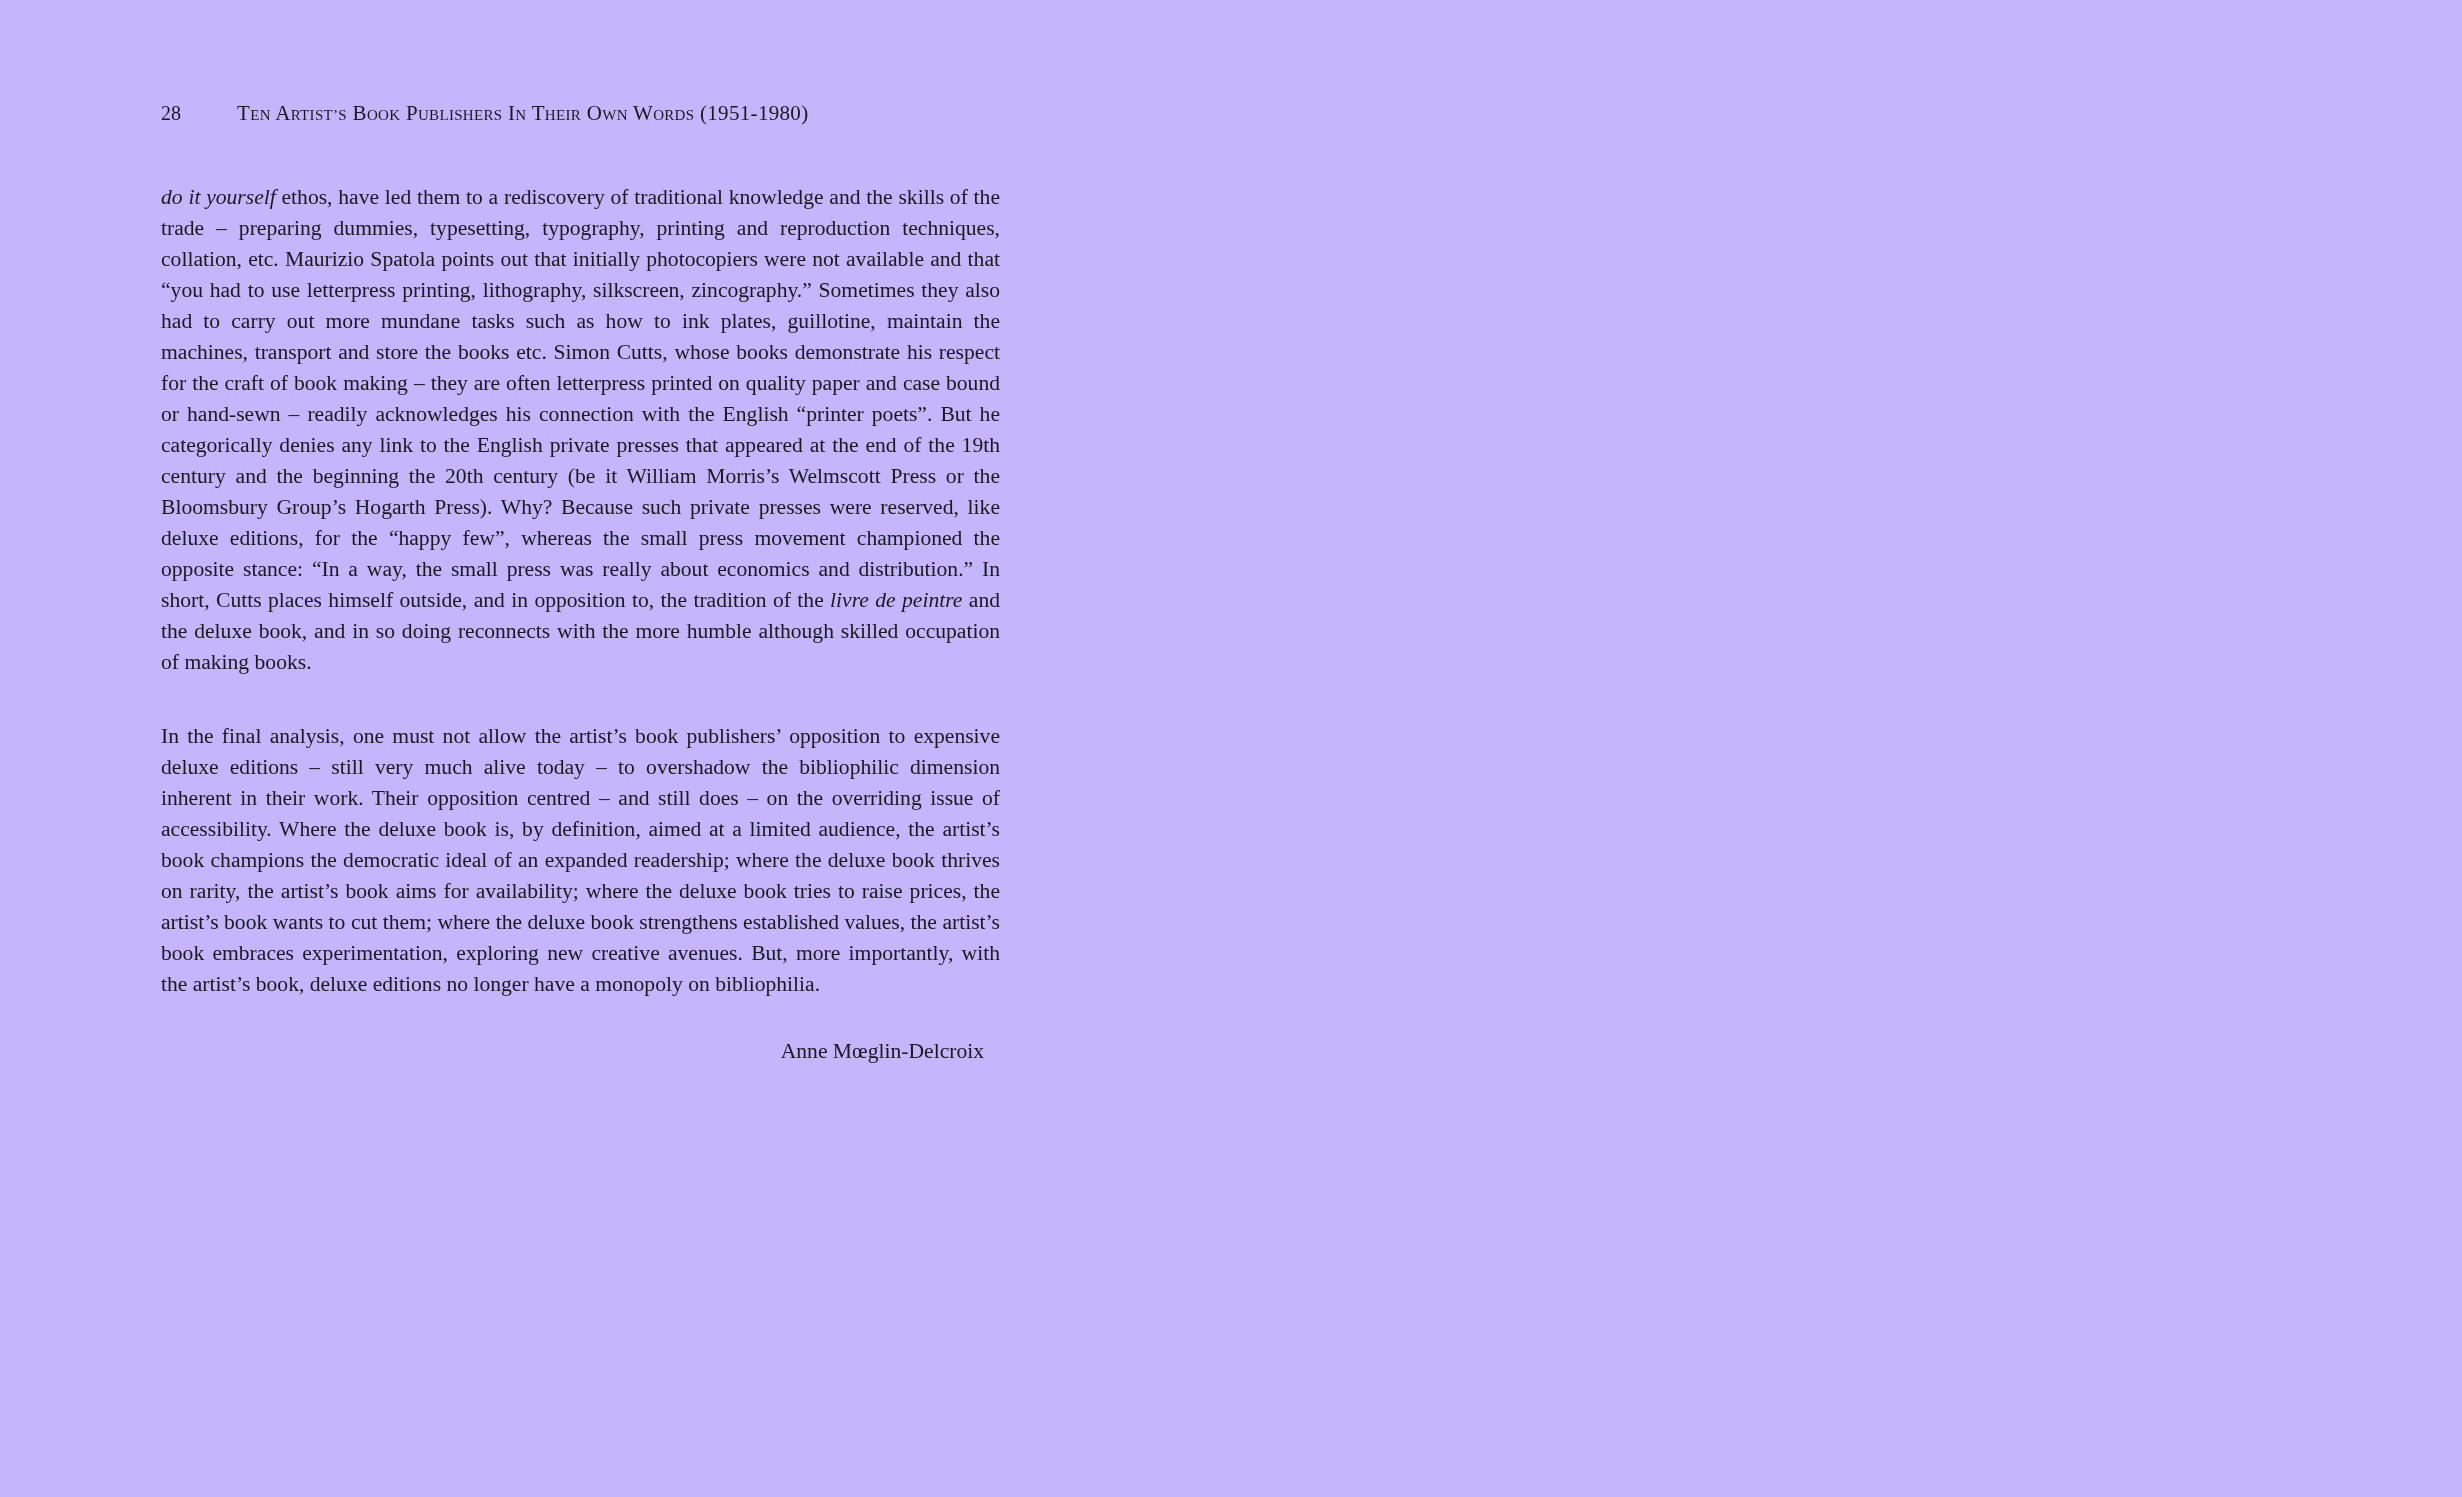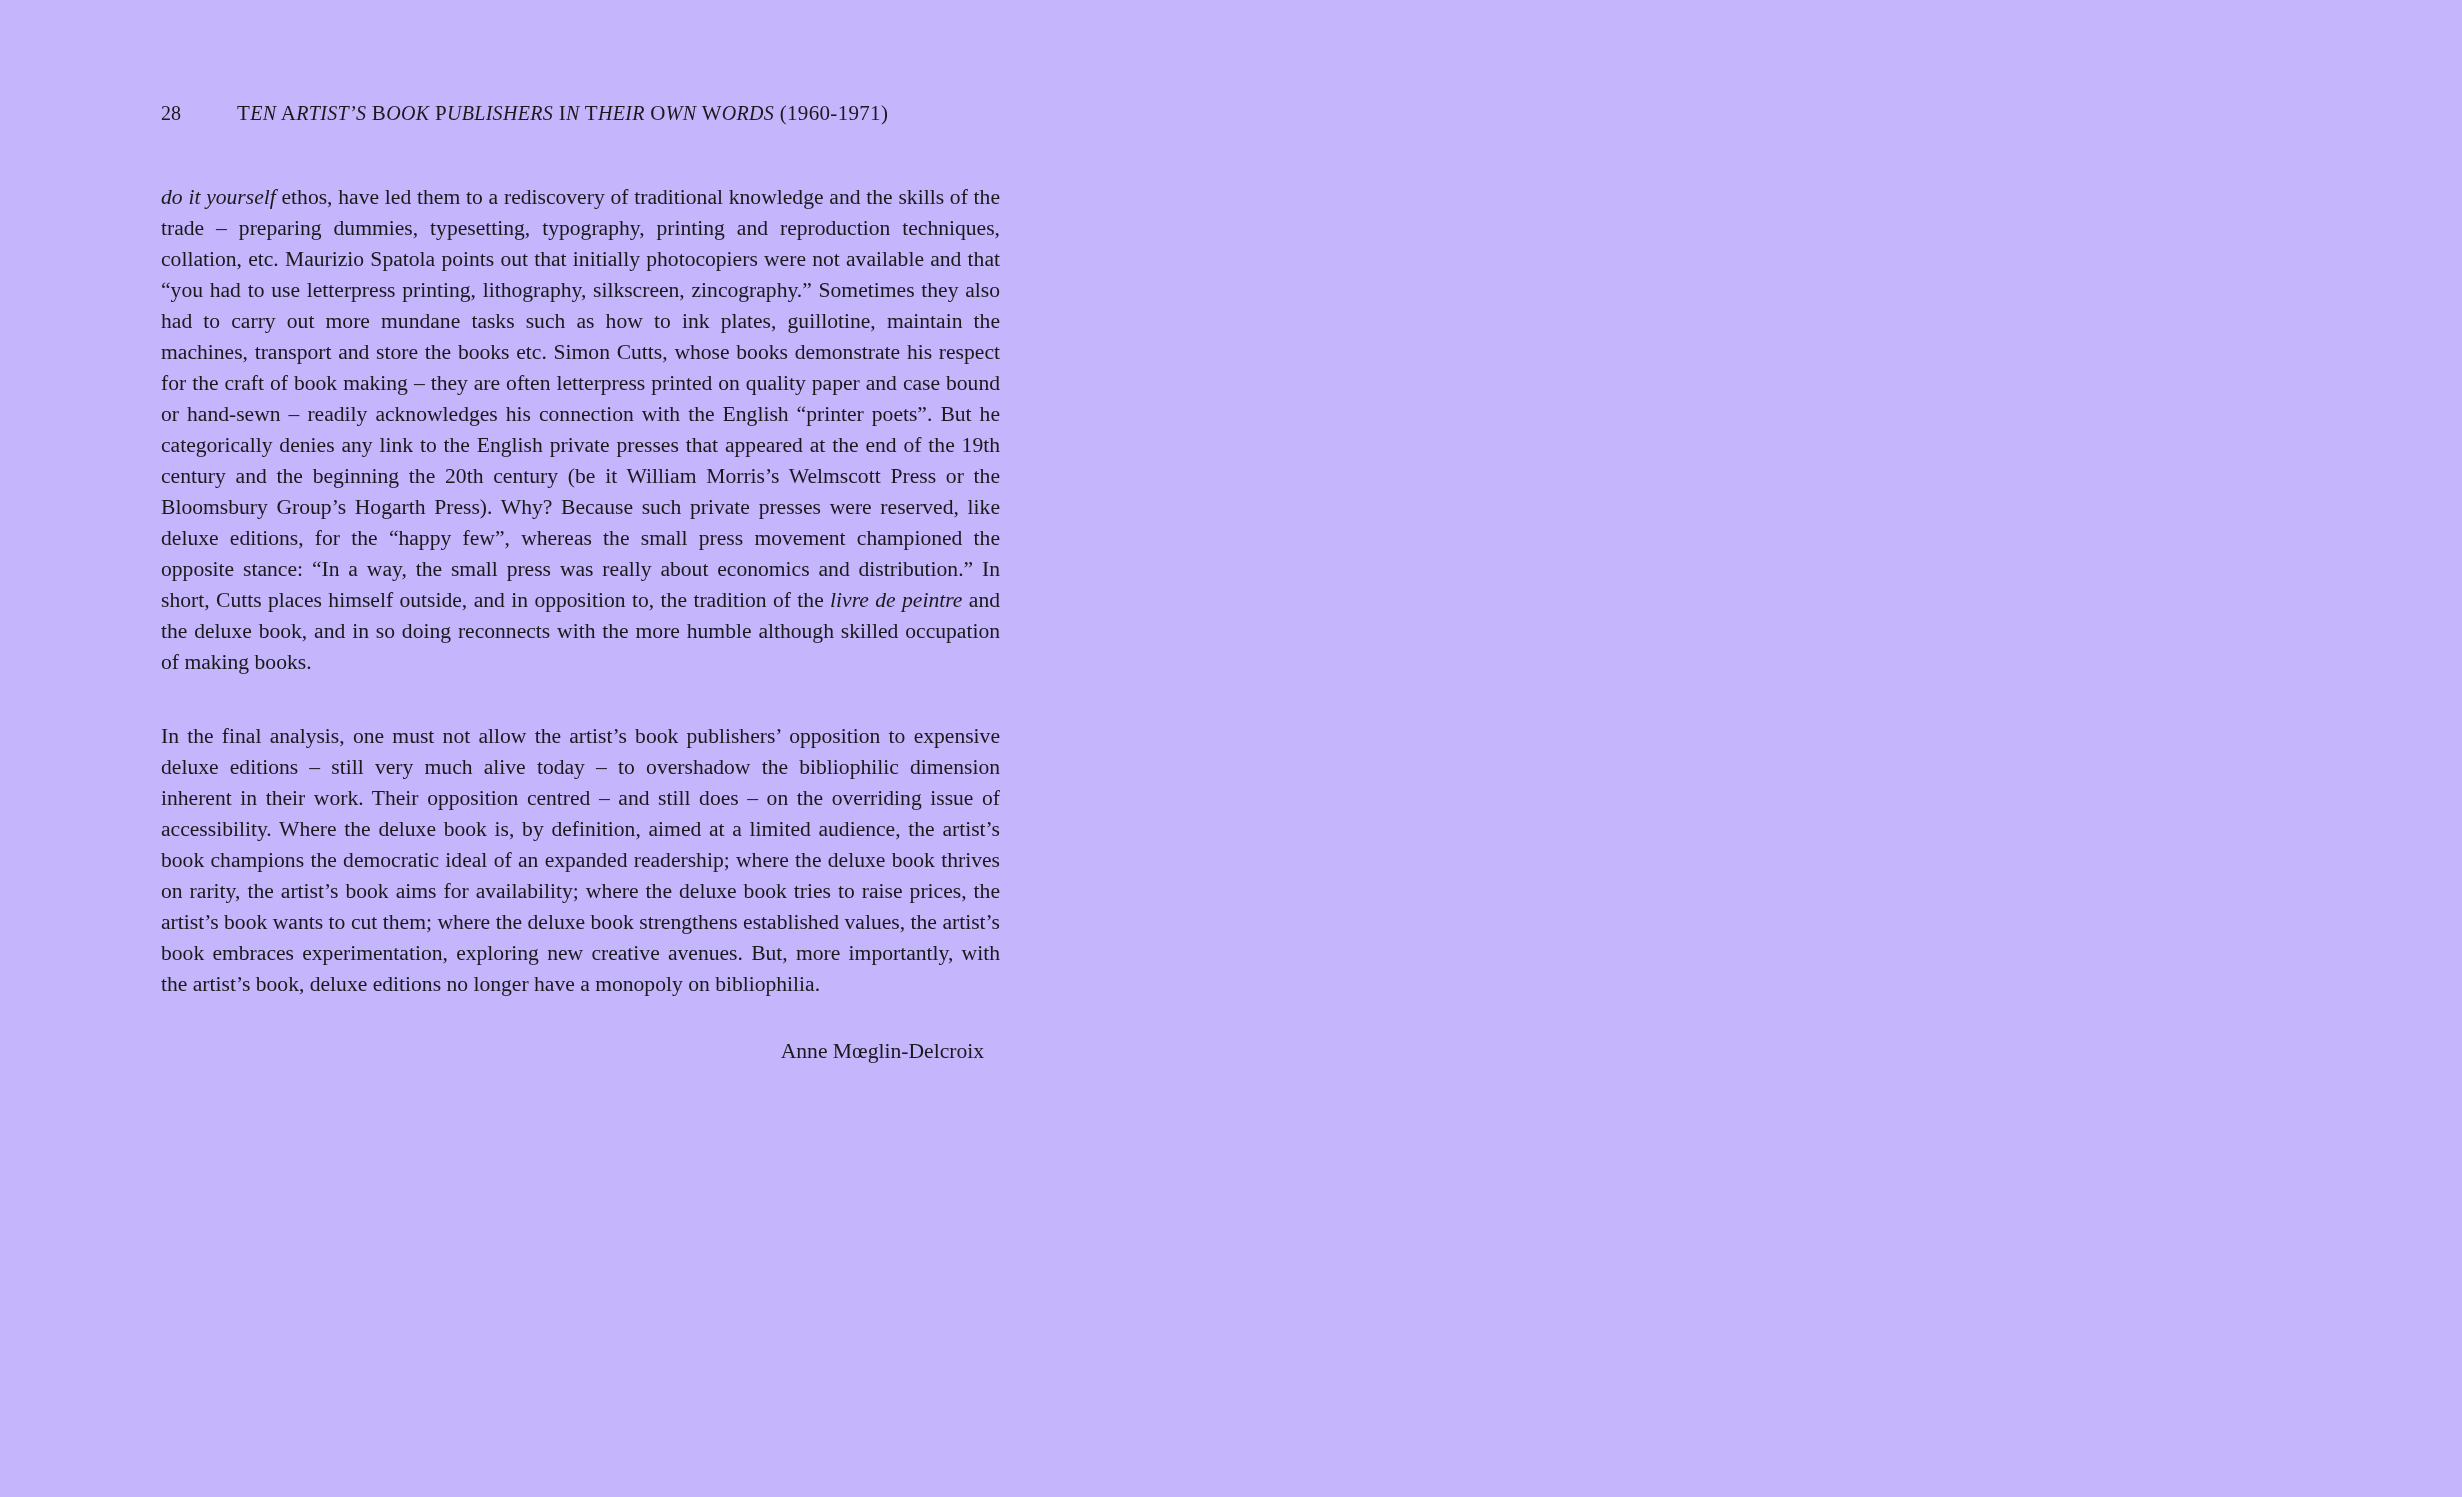--- a/index.html
+++ b/index.html
@@ -47,23 +47,22 @@
     line-height: 1;
     letter-spacing: 0.015em;
     color: #1a1a1a;
     white-space: nowrap;
   }
   
   .head-title .sc {
     font-size: 21px;
   }
   .head-title .lc {
-    font-size: 20px;
+    font-size: 15px;
     text-transform: uppercase;
-    font-style: italic;
   }
 
   
   .textblock {
     position: absolute;
     top: 182px;
     left: 161px;
     width: 839px;
   }
 
@@ -102,21 +101,21 @@
     <span class="folio">28</span>
     <span class="head-title">
       <span class="sc">T</span><span class="lc">en</span>
       <span class="sc">A</span><span class="lc">rtist’s</span>
       <span class="sc">B</span><span class="lc">ook</span>
       <span class="sc">P</span><span class="lc">ublishers</span>
       <span class="sc">I</span><span class="lc">n</span>
       <span class="sc">T</span><span class="lc">heir</span>
       <span class="sc">O</span><span class="lc">wn</span>
       <span class="sc">W</span><span class="lc">ords</span>
-      <span class="sc">(1960-1971)</span>
+      <span class="sc">(1951-1980)</span>
     </span>
   </div>
 
   <div class="textblock">
 
     <p class="para"><i>do it yourself</i><span> ethos, have led them to a rediscovery of traditional knowledge and the skills of the trade – preparing dummies, typesetting, typography, printing and reproduction techniques, collation, etc. Maurizio Spatola points out that initially photocopiers were not available and that “you had to use letterpress printing, lithography, silkscreen, zincography.” Sometimes they also had to carry out more mundane tasks such as how to ink plates, guillotine, maintain the machines, transport and store the books etc. Simon Cutts, whose books demonstrate his respect for the craft of book making – they are often letterpress printed on quality paper and case bound or hand-sewn – readily acknowledges his connection with the English “printer poets”. But he categorically denies any link to the English private presses that appeared at the end of the 19th century and the beginning the 20th century (be it William Morris’s Welmscott Press or the Bloomsbury Group’s Hogarth Press). Why? Because such private presses were reserved, like deluxe editions, for the “happy few”, whereas the small press movement championed the opposite stance: “In a way, the small press was really about economics and distribution.” In short, Cutts places himself outside, and in opposition to, the tradition of the </span><i>livre de peintre</i><span> and the deluxe book, and in so doing reconnects with the more humble although skilled occupation of making books.</span></p>
 
     <p class="para">In the final analysis, one must not allow the artist’s book publishers’ opposition to expensive deluxe editions – still very much alive today – to overshadow the bibliophilic dimension inherent in their work. Their opposition centred – and still does – on the overriding issue of accessibility. Where the deluxe book is, by definition, aimed at a limited audience, the artist’s book champions the democratic ideal of an expanded readership; where the deluxe book thrives on rarity, the artist’s book aims for availability; where the deluxe book tries to raise prices, the artist’s book wants to cut them; where the deluxe book strengthens established values, the artist’s book embraces experimentation, exploring new creative avenues. But, more importantly, with the artist’s book, deluxe editions no longer have a monopoly on bibliophilia.</p>
 
     <p class="signature">Anne Mœglin-Delcroix</p>

